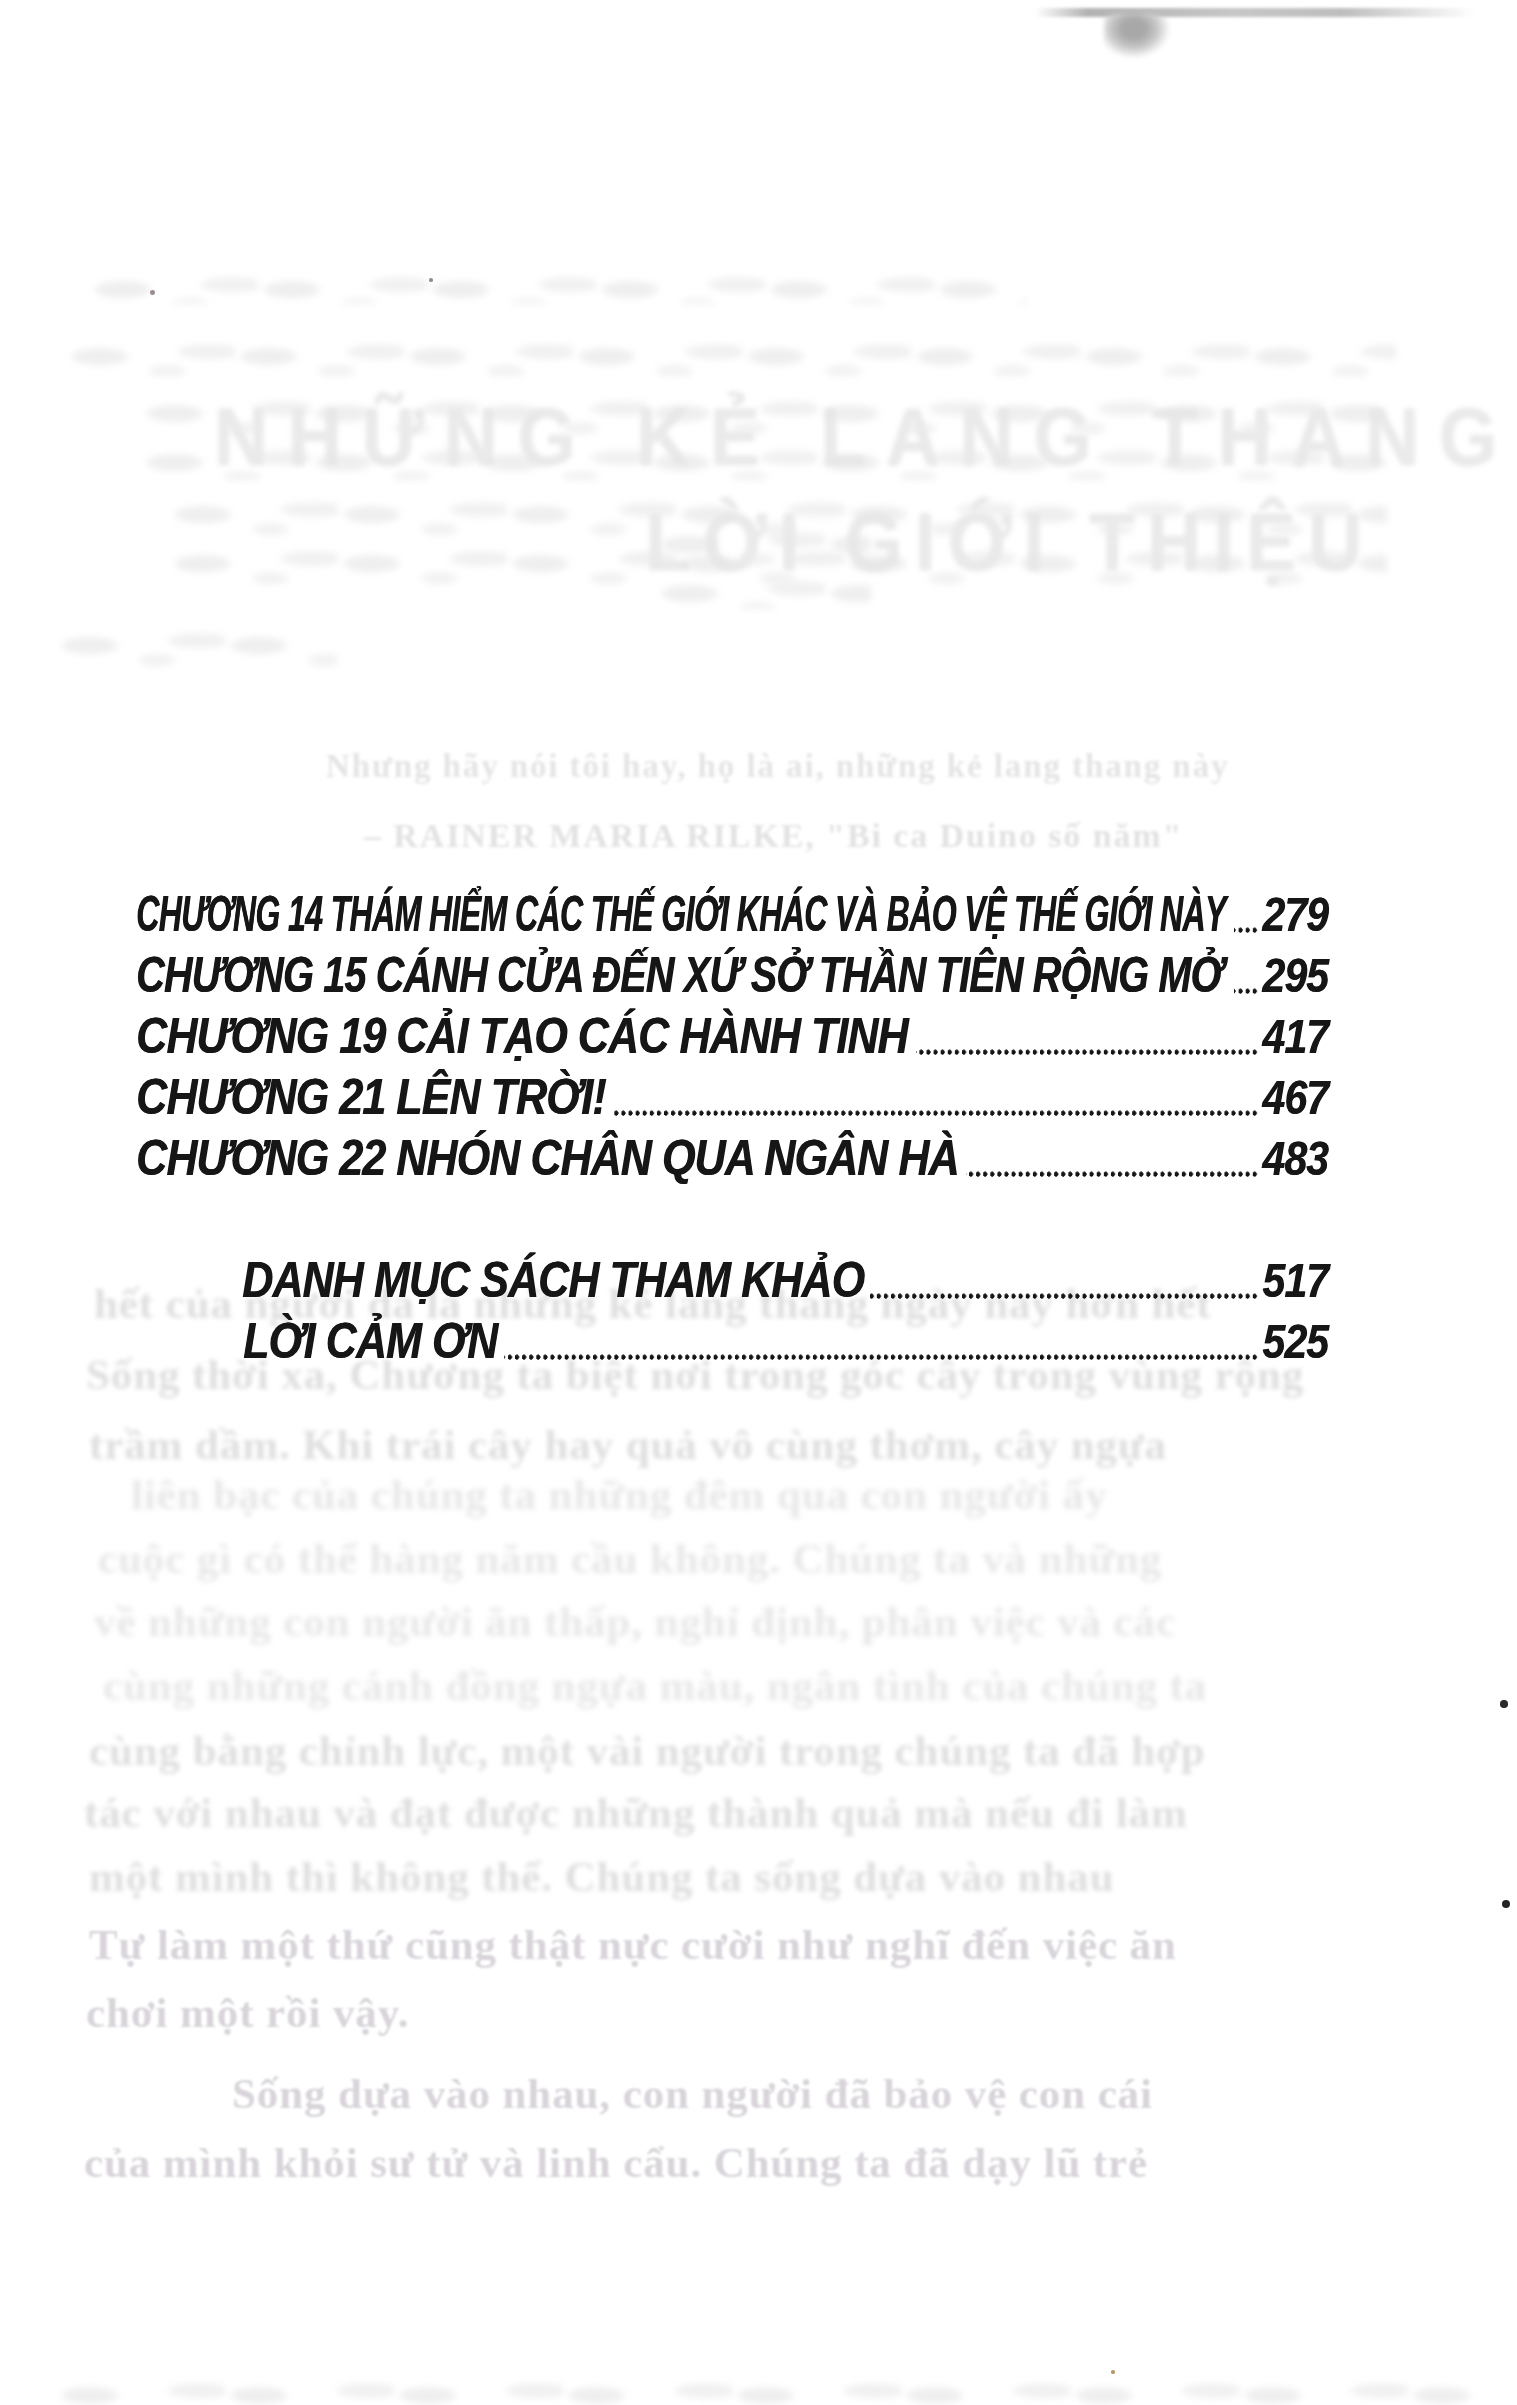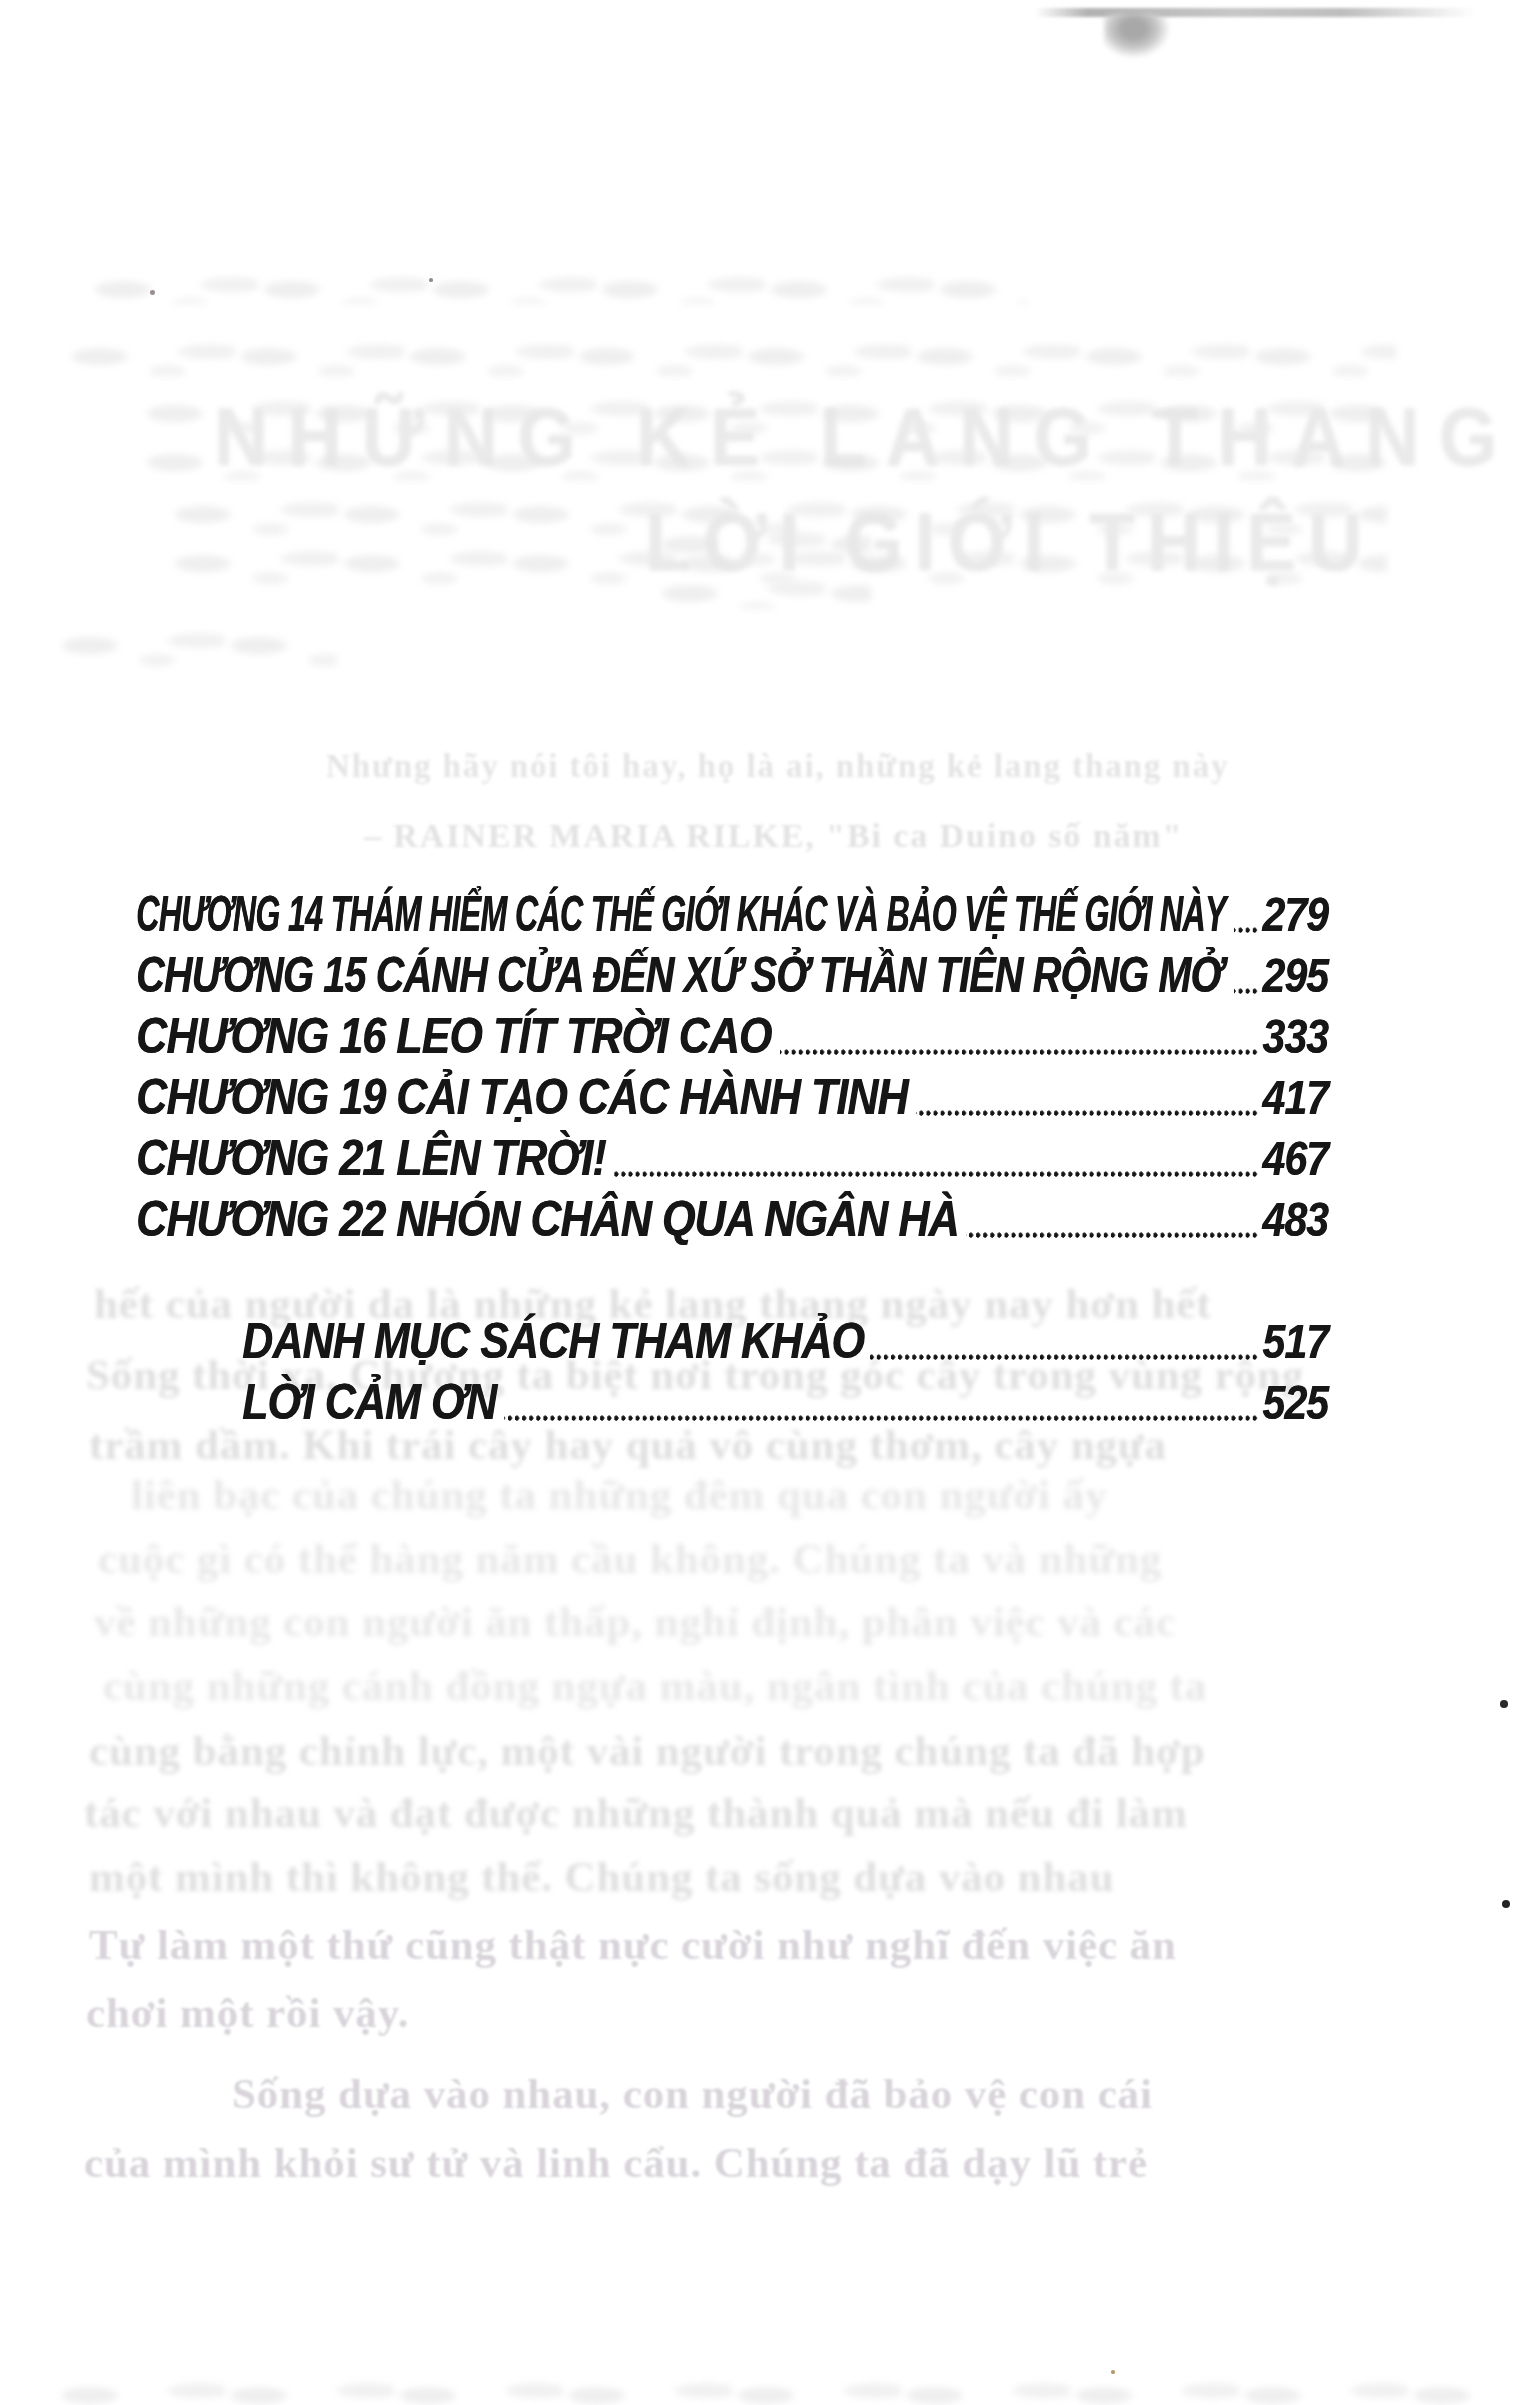--- a/index.html
+++ b/index.html
@@ -3,21 +3,21 @@
 <meta charset="utf-8">
 <style>
   html,body{margin:0;padding:0;background:#ffffff;}
   .page{
     position:relative;width:1518px;height:2406px;background:#ffffff;
     overflow:hidden;font-family:"Liberation Sans","DejaVu Sans",sans-serif;
   }
   
   .toc{position:absolute;left:136px;top:887px;width:1192px;}
   .toc-row{height:61px;display:block;font-style:italic;}
-  .toc-row.backmatter{padding-left:106px;}
+  .toc-row.backmatter{padding-left:106px;text-align:center;}
   .row-in{
     display:flex;align-items:flex-end;height:52px;
     transform:scaleY(1.15);transform-origin:left bottom;
   }
   .lbl{flex:0 0 auto;overflow:visible;}
   .lbl-in{
     display:inline-block;white-space:nowrap;transform-origin:left bottom;
     font-weight:700;font-size:43px;line-height:1;letter-spacing:-0.9px;
     color:#161616;text-shadow:0.6px 0 0 #161616;
   }
@@ -121,27 +121,20 @@
   </div>
       <div class="toc-row">
     <div class="row-in">
       <span class="lbl" style="width: 1092px;"><span class="lbl-in" style="transform: scaleX(0.921011);">CHƯƠNG 15 CÁNH CỬA ĐẾN XỨ SỞ THẦN TIÊN RỘNG MỞ</span></span>
       <span class="leader"></span>
       <span class="pg">295</span>
     </div>
   </div>
       <div class="toc-row">
     <div class="row-in">
-      <span class="lbl" style="width: 638px;"><span class="lbl-in" style="transform: scaleX(1);">CHƯƠNG 16 LEO TÍT TRỜI CAO</span></span>
-      <span class="leader"></span>
-      <span class="pg">333</span>
-    </div>
-  </div>
-      <div class="toc-row">
-    <div class="row-in">
       <span class="lbl" style="width: 774px;"><span class="lbl-in" style="transform: scaleX(1);">CHƯƠNG 19 CẢI TẠO CÁC HÀNH TINH</span></span>
       <span class="leader"></span>
       <span class="pg">417</span>
     </div>
   </div>
       <div class="toc-row">
     <div class="row-in">
       <span class="lbl" style="width: 472px;"><span class="lbl-in" style="transform: scaleX(1);">CHƯƠNG 21 LÊN TRỜI!</span></span>
       <span class="leader"></span>
       <span class="pg">467</span>

